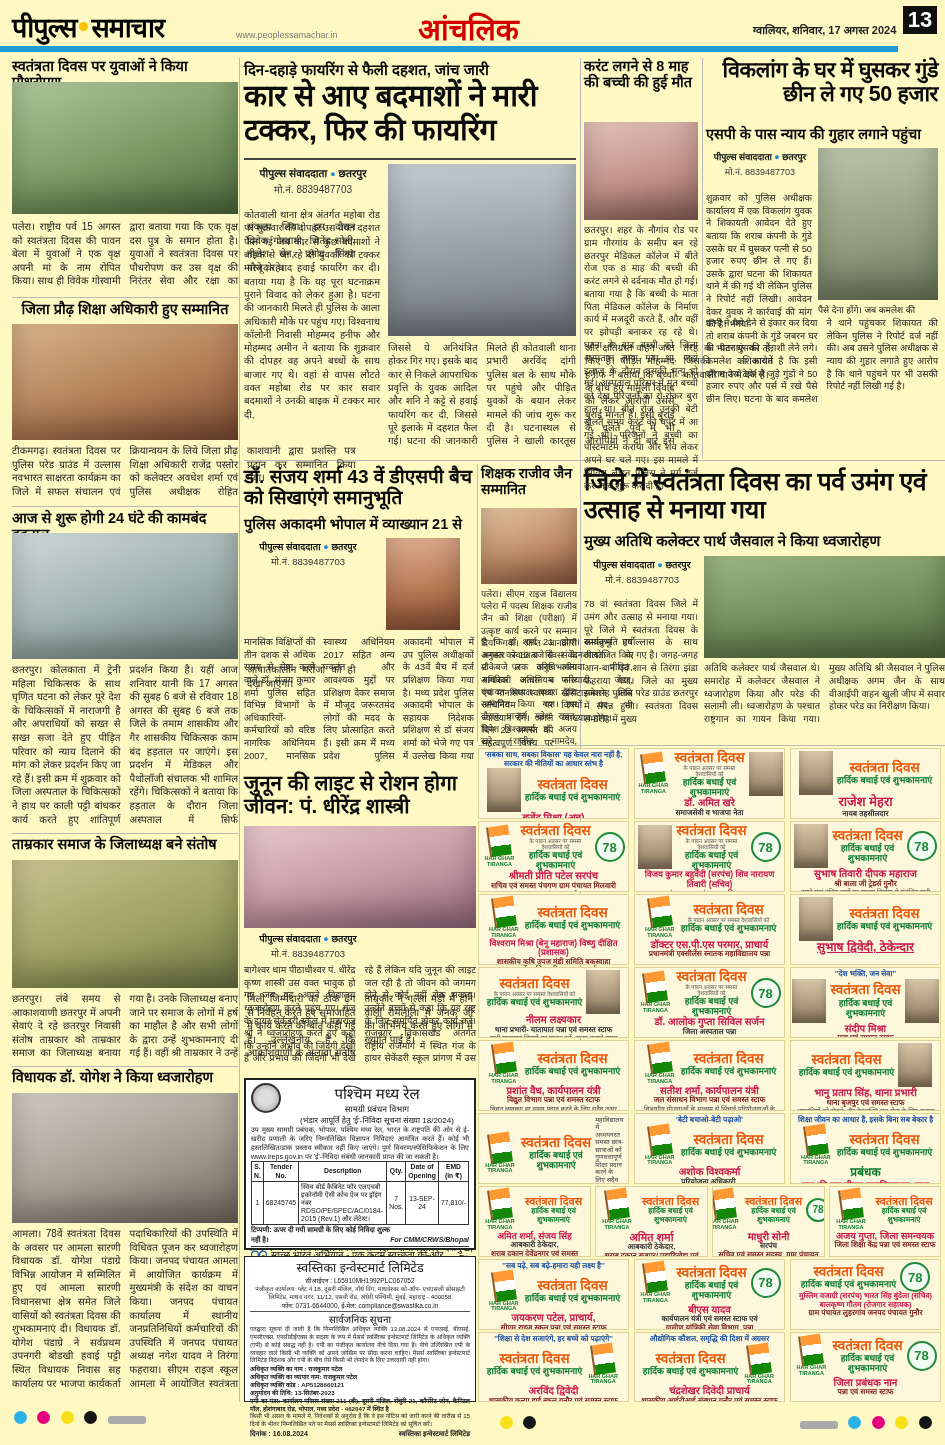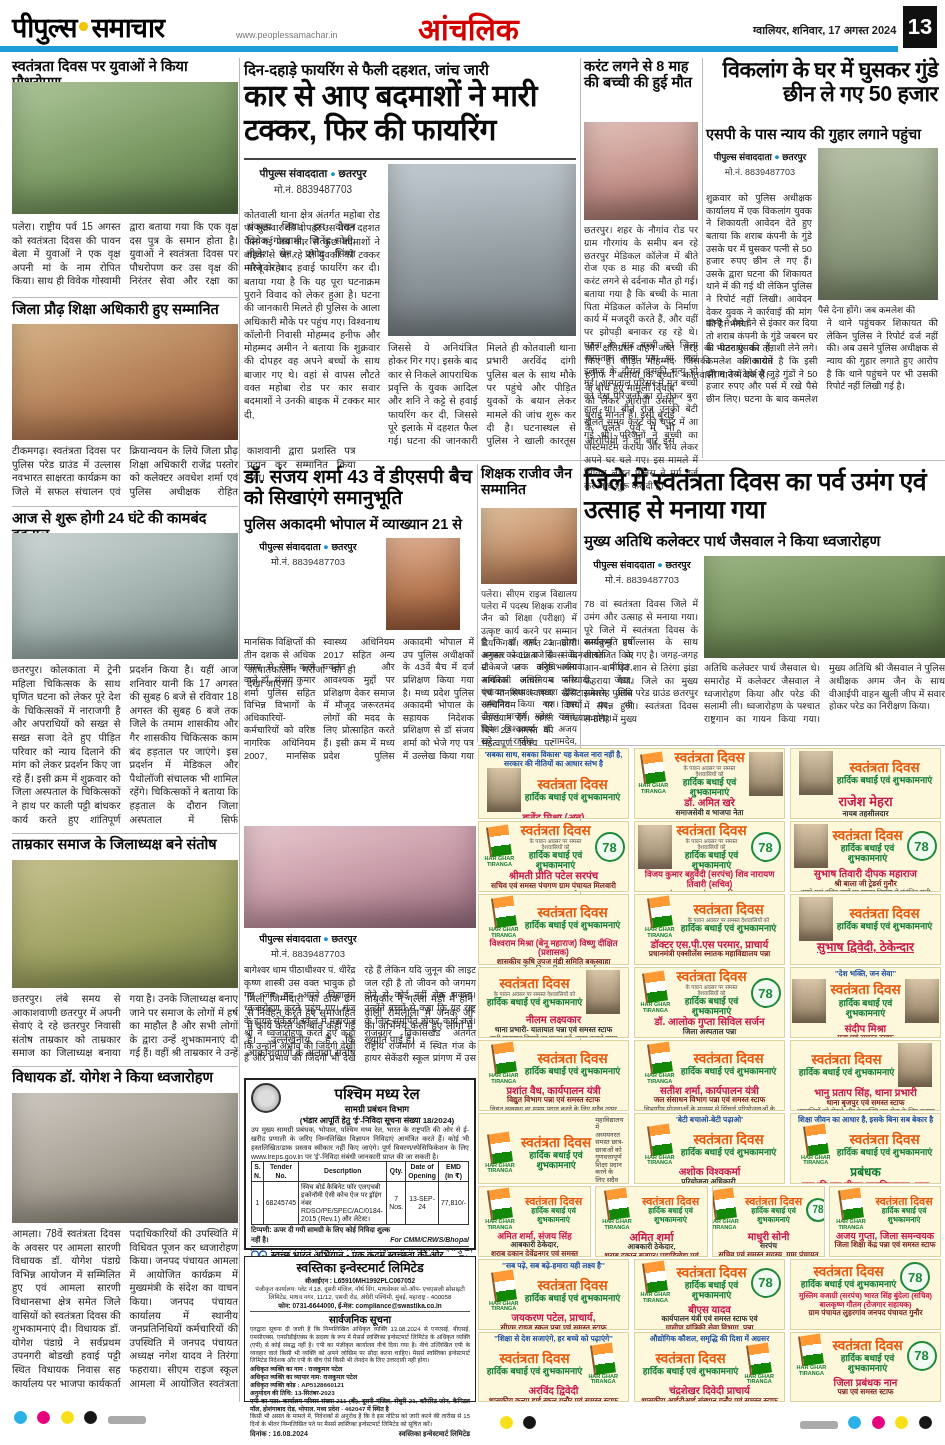--- a/index.html
+++ b/index.html
@@ -1,16 +1,16 @@
 <!DOCTYPE html>
 <html lang="hi"><head>
 <meta charset="utf-8">
 <style>
   html,body{margin:0;padding:0;background:#888;}
-  .page{position:relative;width:945px;height:1445px;margin:0 auto;background:#ffffff;
+  .page{position:relative;width:945px;height:1445px;margin:0 auto;background:#fef9c3;
         font-family:"Liberation Sans","DejaVu Sans",sans-serif;color:#111;overflow:hidden;}
   .a{position:absolute;box-sizing:border-box;}
   .hd{font-weight:bold;color:#0b0b0b;line-height:1.12;}
   .bt{font-size:10px;line-height:1.36;text-align:justify;color:#1c1c1c;}
   .c2{column-count:2;column-gap:9px;}
   .c3{column-count:3;column-gap:8px;}
   .photo{background:linear-gradient(165deg,#c9d2cc 0%,#9aa79b 55%,#6e7b6e 100%);
          box-shadow:inset 0 -18px 28px rgba(0,0,0,.25);}
   .byl{font-size:10.5px;font-weight:bold;color:#111;}
   .byl .d{color:#1a8fd1;font-size:9px;}
@@ -40,21 +40,21 @@
   .flagw{display:flex;flex-direction:column;align-items:center;width:34px;flex:0 0 auto;}
   .flag{width:20px;height:30px;transform:rotate(-8deg);
         background:linear-gradient(#ff9933 33%,#ffffff 33% 66%,#138808 66%);
         border-left:2px solid #8a5a2b;}
   .hgt{font-size:5.5px;font-weight:bold;color:#0c7a2f;line-height:1.05;}
   .b78{width:26px;height:26px;border-radius:50%;border:2px solid #1f8a3a;background:#f2fbf2;
        color:#1f8a3a;font-weight:bold;font-size:13px;display:flex;align-items:center;justify-content:center;flex:0 0 auto;}
   .aph{width:34px;height:44px;flex:0 0 auto;background:linear-gradient(#d9c6a7,#8f7b61);box-shadow:inset 0 -8px 10px rgba(0,0,0,.25);}
   
   .box{border:2px solid #222;background:#fff;}
-  .tt{font-weight:bold;text-align:center;}
+  .tt{font-weight:normal;text-align:center;}
   .small{font-size:7px;line-height:1.3;text-align:justify;color:#222;}
   table.tnd{border-collapse:collapse;width:100%;font-size:6.8px;}
   table.tnd th,table.tnd td{border:1px solid #333;padding:1px 2px;text-align:center;line-height:1.2;}
   .regdot{width:13px;height:13px;border-radius:50%;display:inline-block;margin-right:6px;}
   .graybar{width:38px;height:8px;background:#aaa;border-radius:3px;display:inline-block;margin-right:6px;}
 </style>
 </head>
 <body>
 
 <div class="page">
@@ -62,36 +62,36 @@
   <div class="a" style="left:12px;top:8px;">
     <div class="logo">
       <span>पीपुल्स</span>
       <span class="ydot"></span>
       <span>समाचार</span>
     </div>
   </div>
   <div class="a site" style="left:236px;top:30px;">www.peoplessamachar.in</div>
   <div class="a section" style="left:418px;top:8px;">आंचलिक</div>
   <div class="a dateline" style="left:753px;top:22px;">ग्वालियर, शनिवार, 17 अगस्त 2024</div>
-  <div class="a pgno" style="left:903px;top:6px;width:34px;height:42px;">13</div>
+  <div class="a pgno" style="left:903px;top:6px;width:34px;height:28px;">13</div>
   <div class="a bluebar" style="left:0;top:46px;width:898px;height:6px;"></div>
 
   <div class="a vr" style="left:239px;top:58px;height:1344px;"></div>
   <div class="a vr" style="left:580px;top:58px;height:1016px;"></div>
   <div class="a vr" style="left:702px;top:58px;height:400px;"></div>
   <div class="a vr" style="left:477px;top:464px;height:278px;"></div>
   <div class="a hr" style="left:244px;top:460px;width:701px;"></div>
   <div class="a hr" style="left:478px;top:745px;width:467px;"></div>
 
   <div class="a hd" style="left:12px;top:58px;width:226px;font-size:14.5px;">स्वतंत्रता दिवस पर युवाओं ने किया पौधरोपण</div>
   <div class="a photo" style="left:12px;top:82px;width:226px;height:132px;background:linear-gradient(160deg,#aec69a,#7b9a63 55%,#4f6b3e);"></div>
   <div class="a bt c2" style="left:12px;top:220px;width:226px;height:74px;">पलेरा। राष्ट्रीय पर्व 15 अगस्त को स्वतंत्रता दिवस की पावन बेला में युवाओं ने एक वृक्ष अपनी मां के नाम रोपित किया। साथ ही विवेक गोस्वामी द्वारा बताया गया कि एक वृक्ष दस पुत्र के समान होता है। युवाओं ने स्वतंत्रता दिवस पर पौधरोपण कर उस वृक्ष की निरंतर सेवा और रक्षा का संकल्प लिया। इस दौरान विवेक गोस्वामी, जितेंद्र सोनी, नीलेश सेन, प्रमोद सिंग्गा मौजूद रहे।</div>
 
   <div class="a hr" style="left:12px;top:297px;width:226px;"></div>
-  <div class="a hd" style="left:12px;top:301px;width:226px;font-size:14.5px;">जिला प्रौढ़ शिक्षा अधिकारी हुए सम्मानित</div>
+  <div class="a hd" style="left:12px;top:301px;width:226px;font-size:14.5px;text-align:center;">जिला प्रौढ़ शिक्षा अधिकारी हुए सम्मानित</div>
   <div class="a photo" style="left:12px;top:324px;width:226px;height:116px;background:linear-gradient(160deg,#d8b488,#b07a52 60%,#7d4b33);"></div>
   <div class="a bt c2" style="left:12px;top:444px;width:226px;height:60px;">टीकमगढ़। स्वतंत्रता दिवस पर पुलिस परेड ग्राउंड में उल्लास नवभारत साक्षरता कार्यक्रम का जिले में सफल संचालन एवं क्रियान्वयन के लिये जिला प्रौढ़ शिक्षा अधिकारी राजेंद्र पस्तोर को कलेक्टर अवधेश शर्मा एवं पुलिस अधीक्षक रोहित काशवानी द्वारा प्रशस्ति पत्र प्रदान कर सम्मानित किया गया।</div>
 
   <div class="a hr" style="left:12px;top:506px;width:226px;"></div>
   <div class="a hd" style="left:12px;top:510px;width:226px;font-size:14.5px;">आज से शुरू होगी 24 घंटे की कामबंद हड़ताल</div>
   <div class="a photo" style="left:12px;top:533px;width:226px;height:126px;background:linear-gradient(160deg,#cfd8d8,#9fb0ac 55%,#70807c);"></div>
   <div class="a bt c2" style="left:12px;top:663px;width:226px;height:167px;">छतरपुर। कोलकाता में ट्रेनी महिला चिकित्सक के साथ घृणित घटना को लेकर पूरे देश के चिकित्सकों में नाराजगी है और अपराधियों को सख्त से सख्त सजा देते हुए पीड़ित परिवार को न्याय दिलाने की मांग को लेकर प्रदर्शन किए जा रहे हैं। इसी क्रम में शुक्रवार को जिला अस्पताल के चिकित्सकों ने हाथ पर काली पट्टी बांधकर कार्य करते हुए शांतिपूर्ण प्रदर्शन किया है। यहीं आज शनिवार यानी कि 17 अगस्त की सुबह 6 बजे से रविवार 18 अगस्त की सुबह 6 बजे तक जिले के तमाम शासकीय और गैर शासकीय चिकित्सक काम बंद हड़ताल पर जाएंगे। इस प्रदर्शन में मेडिकल और पैथोलॉजी संचालक भी शामिल रहेंगे। चिकित्सकों ने बताया कि हड़ताल के दौरान जिला अस्पताल में सिर्फ आपातकालीन मरीजों को ही देखा जाएगा।</div>
 
   <div class="a hr" style="left:12px;top:833px;width:226px;"></div>
   <div class="a hd" style="left:12px;top:836px;width:226px;font-size:14.5px;">ताम्रकार समाज के जिलाध्यक्ष बने संतोष</div>
@@ -153,20 +153,21 @@
   <div class="a hd" style="left:706px;top:126px;width:232px;font-size:14.5px;">एसपी के पास न्याय की गुहार लगाने पहुंचा</div>
   <div class="a" style="left:706px;top:150px;width:108px;text-align:center;">
     <div class="byl" style="font-size:9px;"><span>पीपुल्स संवाददाता</span> <span class="d">●</span> <span>छतरपुर</span></div>
     <div class="phone" style="font-size:9px;">मो.नं. 8839487703</div>
   </div>
   <div class="a photo" style="left:818px;top:148px;width:120px;height:152px;background:linear-gradient(170deg,#b9c4a9,#94a083 55%,#6d7a5e);"></div>
   <div class="a bt" style="left:706px;top:192px;width:106px;height:108px;font-size:9.3px;">शुक्रवार को पुलिस अधीक्षक कार्यालय में एक विकलांग युवक ने शिकायती आवेदन देते हुए बताया कि शराब कंपनी के गुंडे उसके घर में घुसकर पत्नी से 50 हजार रुपए छीन ले गए हैं। उसके द्वारा घटना की शिकायत थाने में की गई थी लेकिन पुलिस ने रिपोर्ट नहीं लिखी। आवेदन देकर युवक ने कार्रवाई की मांग की है। भगवां</div>
   <div class="a caption" style="left:818px;top:303px;width:120px;font-size:9px;">पैसे देना होंगे। जब कमलेश की</div>
   <div class="a bt c2" style="left:706px;top:317px;width:232px;height:140px;font-size:9.3px;">पत्नी ने पैसे देने से इंकार कर दिया तो शराब कंपनी के गुंडे जबरन घर के भीतर घुसकर तलाशी लेने लगे। कमलेश का आरोप है कि इसी दौरान उस ठेके से जुड़े गुंडों ने 50 हजार रुपए और पर्स में रखे पैसे छीन लिए। घटना के बाद कमलेश ने थाने पहुंचकर शिकायत की लेकिन पुलिस ने रिपोर्ट दर्ज नहीं की। अब उसने पुलिस अधीक्षक से न्याय की गुहार लगाते हुए आरोप है कि थाने पहुंचने पर भी उसकी रिपोर्ट नहीं लिखी गई है।</div>
 
+  <div class="a hd" style="left:244px;top:772px;width:232px;font-size:20.5px;">जुनून की लाइट से रोशन होगा जीवन: पं. धीरेंद्र शास्त्री</div>
   <div class="a photo" style="left:244px;top:826px;width:232px;height:102px;background:linear-gradient(165deg,#e8c8cf,#c598a4 55%,#93687a);"></div>
   <div class="a" style="left:244px;top:932px;width:128px;text-align:center;">
     <div class="byl" style="font-size:9.5px;"><span>पीपुल्स संवाददाता</span> <span class="d">●</span> <span>छतरपुर</span></div>
     <div class="phone" style="font-size:9.5px;">मो.नं. 8839487703</div>
   </div>
   <div class="a bt c2" style="left:244px;top:964px;width:232px;height:110px;font-size:9.3px;">बागेश्वर धाम पीठाधीश्वर पं. धीरेंद्र कृष्ण शास्त्री उस वक्त भावुक हो गए जब वह अपने विद्यालय ध्वजारोहण करने पहुंच गए। गंज के हायर सेकेंडरी स्कूल में महाराज श्री ने ध्वजारोहण करते हुए कहा कि उन्होंने अभाव की जिंदगी देखी है और प्रभाव की जिंदगी भी देख रहे हैं लेकिन यदि जुनून की लाइट जल रही है तो जीवन को जगमग होने से कोई नहीं रोक सकता। उन्होंने बच्चों से कहा कि यह राष्ट्र के लिए समर्पित होकर कार्य करें। राजनगर विकासखंड अंतर्गत राष्ट्रीय राजमार्ग में स्थित गंज के हायर सेकेंडरी स्कूल प्रांगण में उस वक्त हजारों की भीड़ लग गई जिस समय बागेश्वर धाम पीठाधीश्वर पं धीरेंद्र कृष्ण शास्त्री ध्वजारोहण करने पहुंचे।</div>
 
   <div class="a box" style="left:244px;top:1078px;width:232px;height:172px;padding:3px 5px;">
     <div style="display:flex;align-items:flex-start;gap:4px;">
       <div style="width:26px;height:26px;border-radius:50%;border:2px solid #333;background:radial-gradient(circle,#ddd 40%,#999);flex:0 0 auto;"></div>

